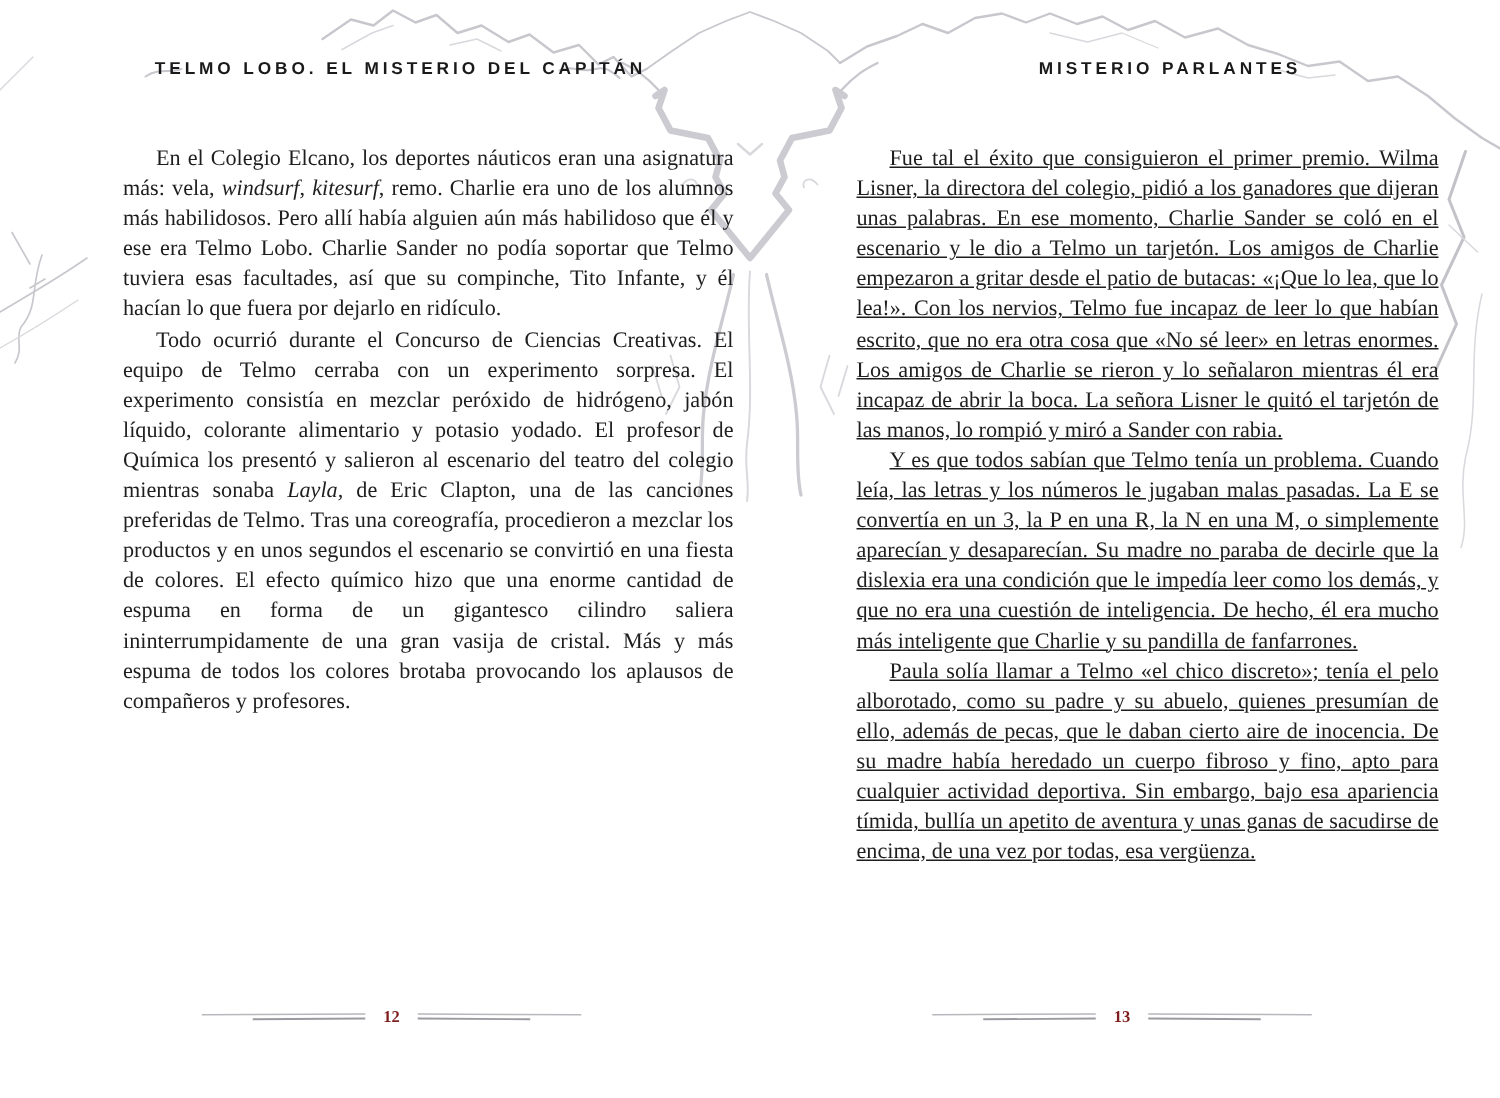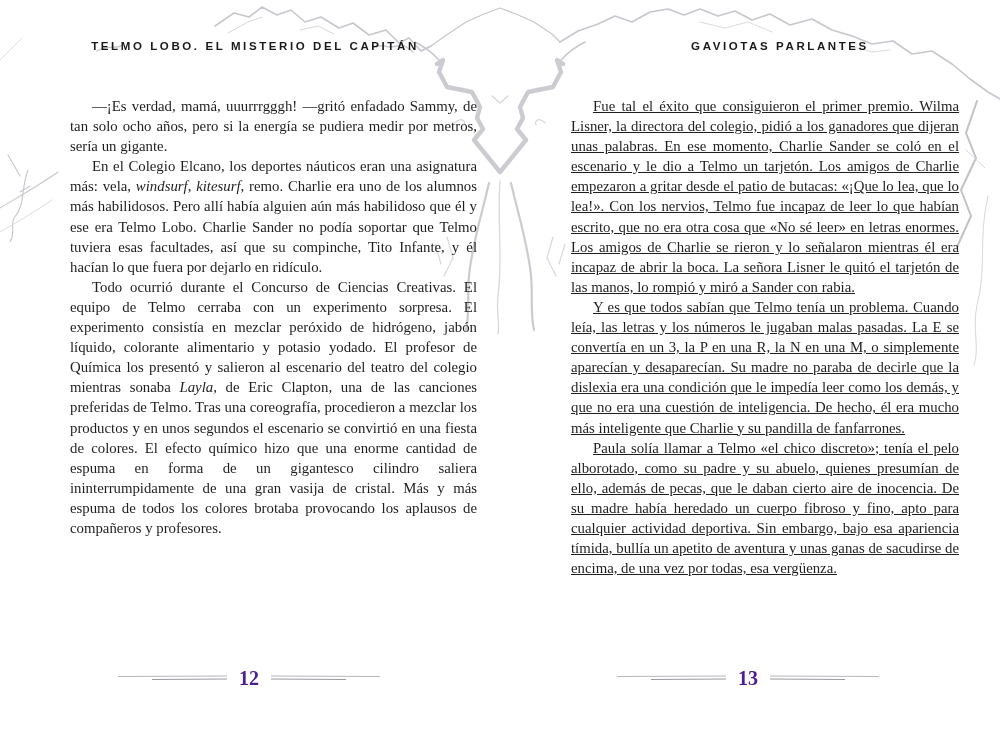--- a/index.html
+++ b/index.html
@@ -22,21 +22,21 @@
     font-size:14.8px;line-height:20.1px;text-align:justify;
   }
   .text-column .para{margin:0;text-indent:22px;}
   .text-column em{font-style:italic;}
   .folio{
     position:absolute;top:671px;display:flex;align-items:center;gap:11px;
     transform:translateX(-50%);
   }
   .folio .num{
     font-family:"Liberation Serif", serif;font-weight:700;
-    font-size:20px;color:#4c1d95;line-height:14px;
+    font-size:11px;color:#7f1d1d;line-height:14px;
   }
   .flourish{display:block;}
   .flourish.flip{transform:scaleX(-1);}
 </style>
 </head>
 <body>
 
 <svg class="deco" viewBox="0 0 1000 732" aria-hidden="true">
   <g fill="none" stroke-linecap="round" stroke-linejoin="round">
 
@@ -61,42 +61,41 @@
     <path stroke-width="1.6" d="M492,96 L500,103 L508,96" stroke="#d8d8dd"></path>
     <path stroke-width="1.2" d="M455,123 C460,117 466,120 464,125 M545,123 C540,117 534,120 536,125" stroke="#d8d8dd"></path>
 
     <path stroke-width="2.2" d="M489,183 C482,214 472,244 469,276 C467,295 470,312 466,330" stroke="#cbcbd1"></path>
     <path stroke-width="2.2" d="M511,183 C518,214 528,244 531,276 C533,295 530,312 534,330" stroke="#cbcbd1"></path>
     <path stroke-width="1.3" d="M500,181 C497,220 503,258 498,296 C496,312 500,322 498,334" stroke="#d8d8dd"></path>
     <path stroke-width="1.2" d="M447,237 L453,258 L444,276 M553,237 L547,258 L556,276 M435,244 L441,264 M565,244 L559,264" stroke="#d8d8dd"></path>
   </g>
 </svg>
 
-<div class="page" style="left:0;width:500px;">
+<div class="page" style="left:12px;width:500px;">
   <div class="running-header" style="left:255px;">TELMO LOBO. EL MISTERIO DEL CAPITÁN</div>
   <div class="text-column" style="left:70px;width:407px;">
-      <p class="para"><span>—¡Es verdad, mamá, uuurrrgggh! —gritó enfadado Sammy, de tan solo ocho años, pero si la energía se pudiera medir por metros, sería un gigante.</span></p>
       <p class="para"><span>En el Colegio Elcano, los deportes náuticos eran una asignatura más: vela, </span><em>windsurf</em><span>, </span><em>kitesurf</em><span>, remo. Charlie era uno de los alumnos más habilidosos. Pero allí había alguien aún más habilidoso que él y ese era Telmo Lobo. Charlie Sander no podía soportar que Telmo tuviera esas facultades, así que su compinche, Tito Infante, y él hacían lo que fuera por dejarlo en ridículo.</span></p>
       <p class="para"><span>Todo ocurrió durante el Concurso de Ciencias Creativas. El equipo de Telmo cerraba con un experimento sorpresa. El experimento consistía en mezclar peróxido de hidrógeno, jabón líquido, colorante alimentario y potasio yodado. El profesor de Química los presentó y salieron al escenario del teatro del colegio mientras sonaba </span><em>Layla,</em><span> de Eric Clapton, una de las canciones preferidas de Telmo. Tras una coreografía, procedieron a mezclar los productos y en unos segundos el escenario se convirtió en una fiesta de colores. El efecto químico hizo que una enorme cantidad de espuma en forma de un gigantesco cilindro saliera ininterrumpidamente de una gran vasija de cristal. Más y más espuma de todos los colores brotaba provocando los aplausos de compañeros y profesores.</span></p>
     </div>
   <div class="folio" style="left:249px;">
     <svg class="flourish" width="112" height="10" viewBox="0 0 112 10" aria-hidden="true">
       <line x1="2" y1="3.5" x2="111" y2="3" stroke-width="1" stroke="#b7b7bc"></line>
       <line x1="36" y1="6.5" x2="111" y2="6" stroke-width="1.2" stroke="#9a9aa0"></line>
     </svg>
     <span class="num">12</span>
     <svg class="flourish flip" width="112" height="10" viewBox="0 0 112 10" aria-hidden="true">
       <line x1="2" y1="3.5" x2="111" y2="3" stroke-width="1" stroke="#b7b7bc"></line>
       <line x1="36" y1="6.5" x2="111" y2="6" stroke-width="1.2" stroke="#9a9aa0"></line>
     </svg>
   </div>
 </div>
 
 <div class="page" style="left:500px;width:500px;">
-  <div class="running-header" style="left:280px;">GAVIOTAS PARLANTES</div>
+  <div class="running-header" style="left:280px;">MISTERIO PARLANTES</div>
   <div class="text-column" style="left:71px;width:388px;text-decoration:underline;">
       <p class="para"><span>Fue tal el éxito que consiguieron el primer premio. Wilma Lisner, la directora del colegio, pidió a los ganadores que dijeran unas palabras. En ese momento, Charlie Sander se coló en el escenario y le dio a Telmo un tarjetón. Los amigos de Charlie empezaron a gritar desde el patio de butacas: «¡Que lo lea, que lo lea!». Con los nervios, Telmo fue incapaz de leer lo que habían escrito, que no era otra cosa que «No sé leer» en letras enormes. Los amigos de Charlie se rieron y lo señalaron mientras él era incapaz de abrir la boca. La señora Lisner le quitó el tarjetón de las manos, lo rompió y miró a Sander con rabia.</span></p>
       <p class="para"><span>Y es que todos sabían que Telmo tenía un problema. Cuando leía, las letras y los números le jugaban malas pasadas. La E se convertía en un 3, la P en una R, la N en una M, o simplemente aparecían y desaparecían. Su madre no paraba de decirle que la dislexia era una condición que le impedía leer como los demás, y que no era una cuestión de inteligencia. De hecho, él era mucho más inteligente que Charlie y su pandilla de fanfarrones.</span></p>
       <p class="para"><span>Paula solía llamar a Telmo «el chico discreto»; tenía el pelo alborotado, como su padre y su abuelo, quienes presumían de ello, además de pecas, que le daban cierto aire de inocencia. De su madre había heredado un cuerpo fibroso y fino, apto para cualquier actividad deportiva. Sin embargo, bajo esa apariencia tímida, bullía un apetito de aventura y unas ganas de sacudirse de encima, de una vez por todas, esa vergüenza.</span></p>
     </div>
   <div class="folio" style="left:248px;">
     <svg class="flourish" width="112" height="10" viewBox="0 0 112 10" aria-hidden="true">
       <line x1="2" y1="3.5" x2="111" y2="3" stroke-width="1" stroke="#b7b7bc"></line>
       <line x1="36" y1="6.5" x2="111" y2="6" stroke-width="1.2" stroke="#9a9aa0"></line>
     </svg>

